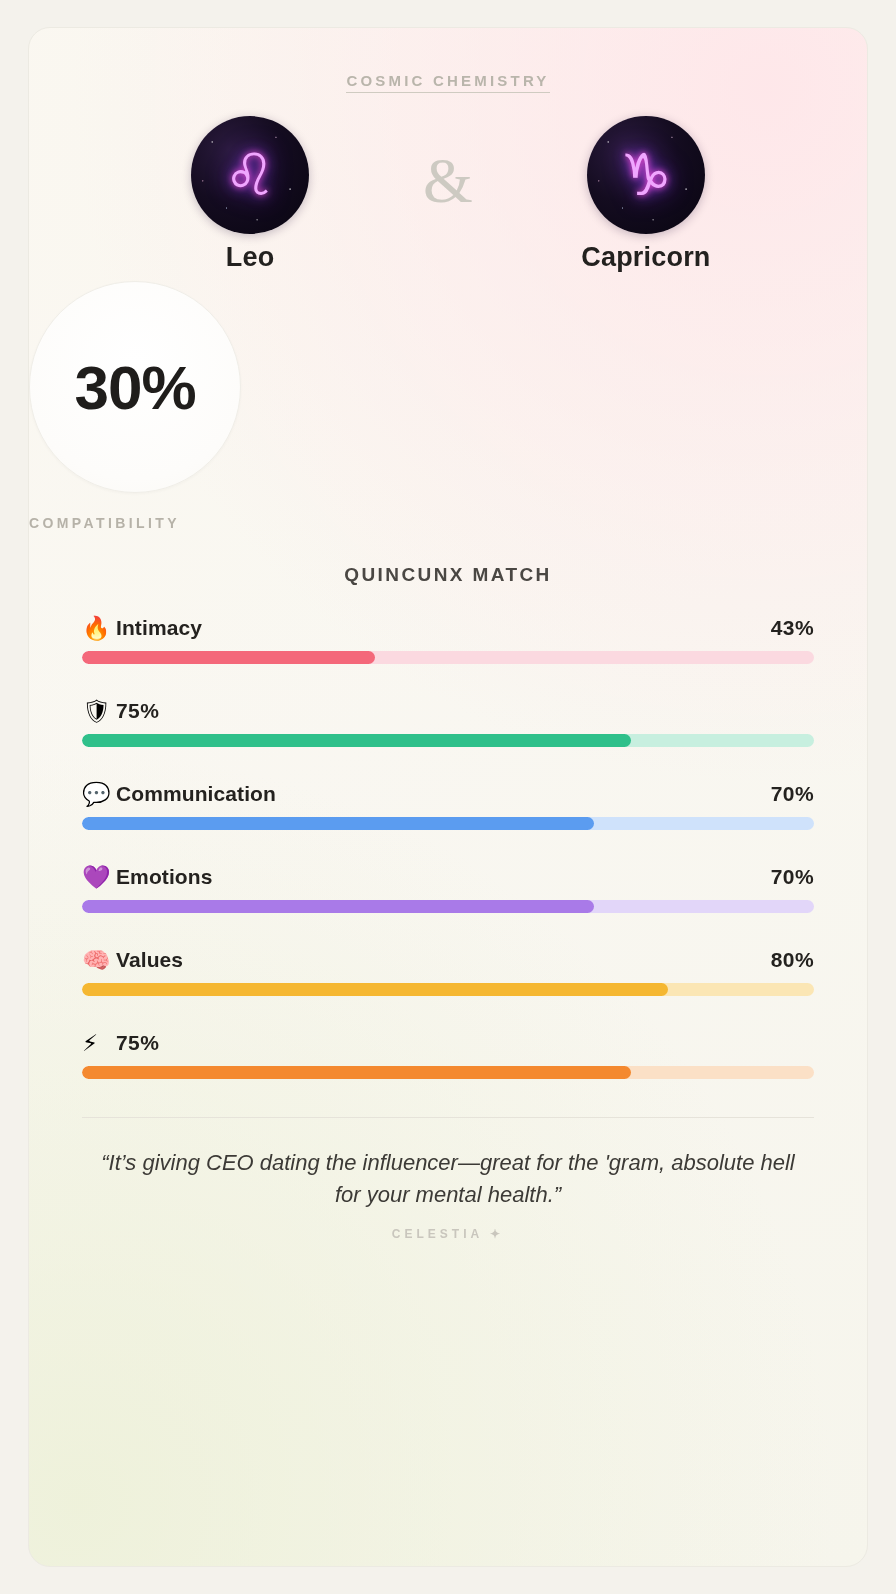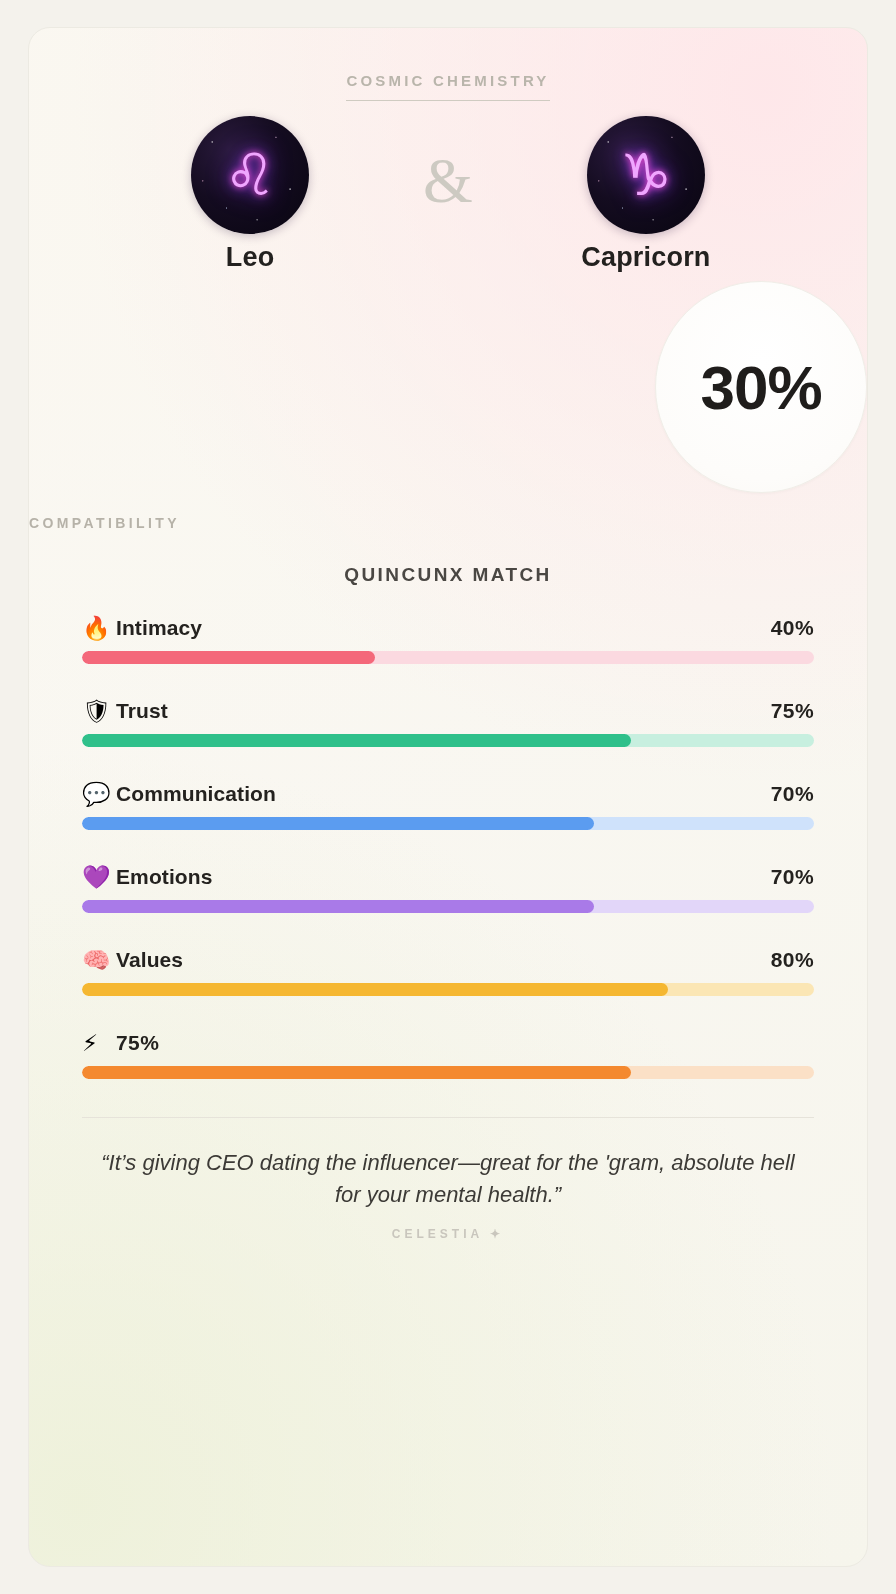--- a/index.html
+++ b/index.html
@@ -37,21 +37,21 @@
   .eyebrow {
     text-align: center;
     margin-top: 44px;
     font-size: 15px;
     letter-spacing: 3.2px;
     font-weight: 600;
     color: #b9b5ab;
   }
   .eyebrow .ul {
     border-bottom: 1.5px solid #cfcbc1;
-    padding-bottom: 11px;
+    padding-bottom: 3px;
   }
 
   .signs {
     display: flex;
     align-items: center;
     justify-content: center;
     gap: 78px;
     margin-top: 27px;
   }
   .sign { width: 190px; text-align: center; }
@@ -107,21 +107,21 @@
     font-family: "Liberation Serif", serif;
     font-size: 64px;
     color: #cdcac2;
     line-height: 1;
     transform: translateY(-14px);
   }
 
   
   .score-wrap {
     display: flex;
-    justify-content: flex-end;
+    justify-content: flex-start;
     margin-top: 8px;
   }
   .score-circle {
     width: 212px;
     height: 212px;
     border-radius: 50%;
     background: radial-gradient(circle at 50% 38%, #ffffff 0%, #fdfcfa 70%, #faf8f4 100%);
     border: 1px solid #f0eee8;
     box-shadow: 0 1px 3px rgba(0,0,0,0.03);
     display: flex;
@@ -257,30 +257,29 @@
   </div>
 
   <div class="score-label">COMPATIBILITY</div>
   <div class="match-label">QUINCUNX MATCH</div>
 
   <div class="metrics">
       <div class="metric">
         <div class="metric-top">
           <span class="metric-icon">🔥</span>
           <span class="metric-name">Intimacy</span>
-          <span class="metric-pct">40%</span>
+          <span class="metric-pct">43%</span>
         </div>
         <div class="bar-track" style="background: rgb(251, 217, 224);">
           <div class="bar-fill" style="width: 40%; background: rgb(244, 104, 122);"></div>
         </div>
       </div>
       <div class="metric">
         <div class="metric-top">
           <span class="metric-icon">🛡</span>
-          <span class="metric-name">Trust</span>
           <span class="metric-pct">75%</span>
         </div>
         <div class="bar-track" style="background: rgb(199, 239, 223);">
           <div class="bar-fill" style="width: 75%; background: rgb(47, 192, 138);"></div>
         </div>
       </div>
       <div class="metric">
         <div class="metric-top">
           <span class="metric-icon">💬</span>
           <span class="metric-name">Communication</span>

